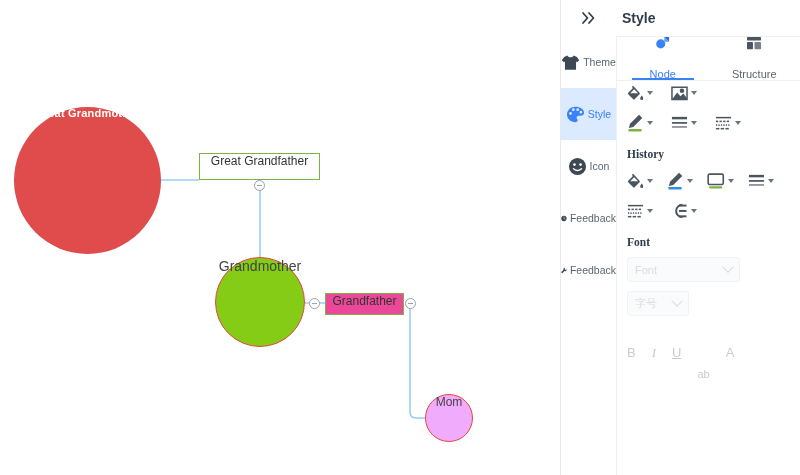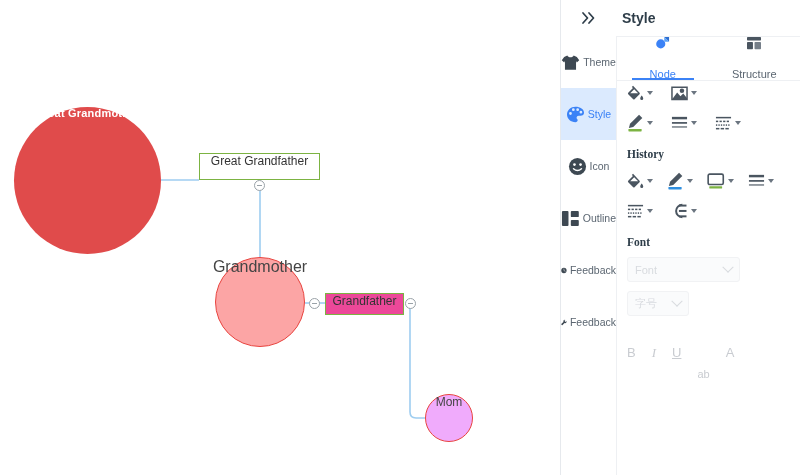--- a/index.html
+++ b/index.html
@@ -21,21 +21,21 @@
     left:14px;top:107px;width:147px;height:147px;border-radius:50%;
     background:#e04b4b;color:#fff;font-size:11px;font-weight:bold;
     letter-spacing:.2px;
   }
   .node-ggf{
     left:199px;top:153px;width:121px;height:27px;
     border:1.6px solid #7cb342;background:#fff;color:#333;font-size:12px;
   }
   .node-gm{
     left:215px;top:257px;width:90px;height:90px;border-radius:50%;
-    border:1.7px solid #e8443f;background:#fca5a5;color:#444;font-size:16px;
+    border:1.7px solid #e8443f;background:#84cc16;color:#444;font-size:14px;
   }
   .node-gf{
     left:325px;top:293px;width:79px;height:22px;
     border:1.6px solid #7cb342;background:#ec4899;color:#333;font-size:12px;
   }
   .node-mom{
     left:425px;top:394px;width:48px;height:48px;border-radius:50%;
     border:1.7px solid #e8443f;background:#f0abfc;color:#444;font-size:12px;
   }
 
@@ -164,28 +164,20 @@
       <div class="rail-item">
         <svg width="19" height="19" viewBox="0 0 20 20">
           <circle cx="10" cy="10" r="9"></circle>
           <circle cx="6.8" cy="8" r="1.4" fill="#fff"></circle>
           <circle cx="13.2" cy="8" r="1.4" fill="#fff"></circle>
           <path d="M5.8,12.4 Q10,16.2 14.2,12.4" stroke="#fff" stroke-width="1.5" fill="none" stroke-linecap="round"></path>
         </svg>
         <span class="lbl">Icon</span>
       </div>
 
-      <div class="rail-item">
-        <svg width="19" height="17" viewBox="0 0 20 18">
-          <rect x="1" y="1" width="7" height="16" rx="1"></rect>
-          <rect x="10.5" y="1" width="8.5" height="6.5" rx="1"></rect>
-          <rect x="10.5" y="10.5" width="8.5" height="6.5" rx="1"></rect>
-        </svg>
-        <span class="lbl">Outline</span>
-      </div>
 
       <div class="rail-item">
         <svg width="19" height="19" viewBox="0 0 20 20">
           <circle cx="10" cy="10" r="9"></circle>
           <path d="M10,4.5 L10,10 L14,12.3" stroke="#fff" stroke-width="1.7" fill="none" stroke-linecap="round" stroke-linejoin="round"></path>
         </svg>
         <span class="lbl">Feedback</span>
       </div>
 
       <div class="rail-item">

